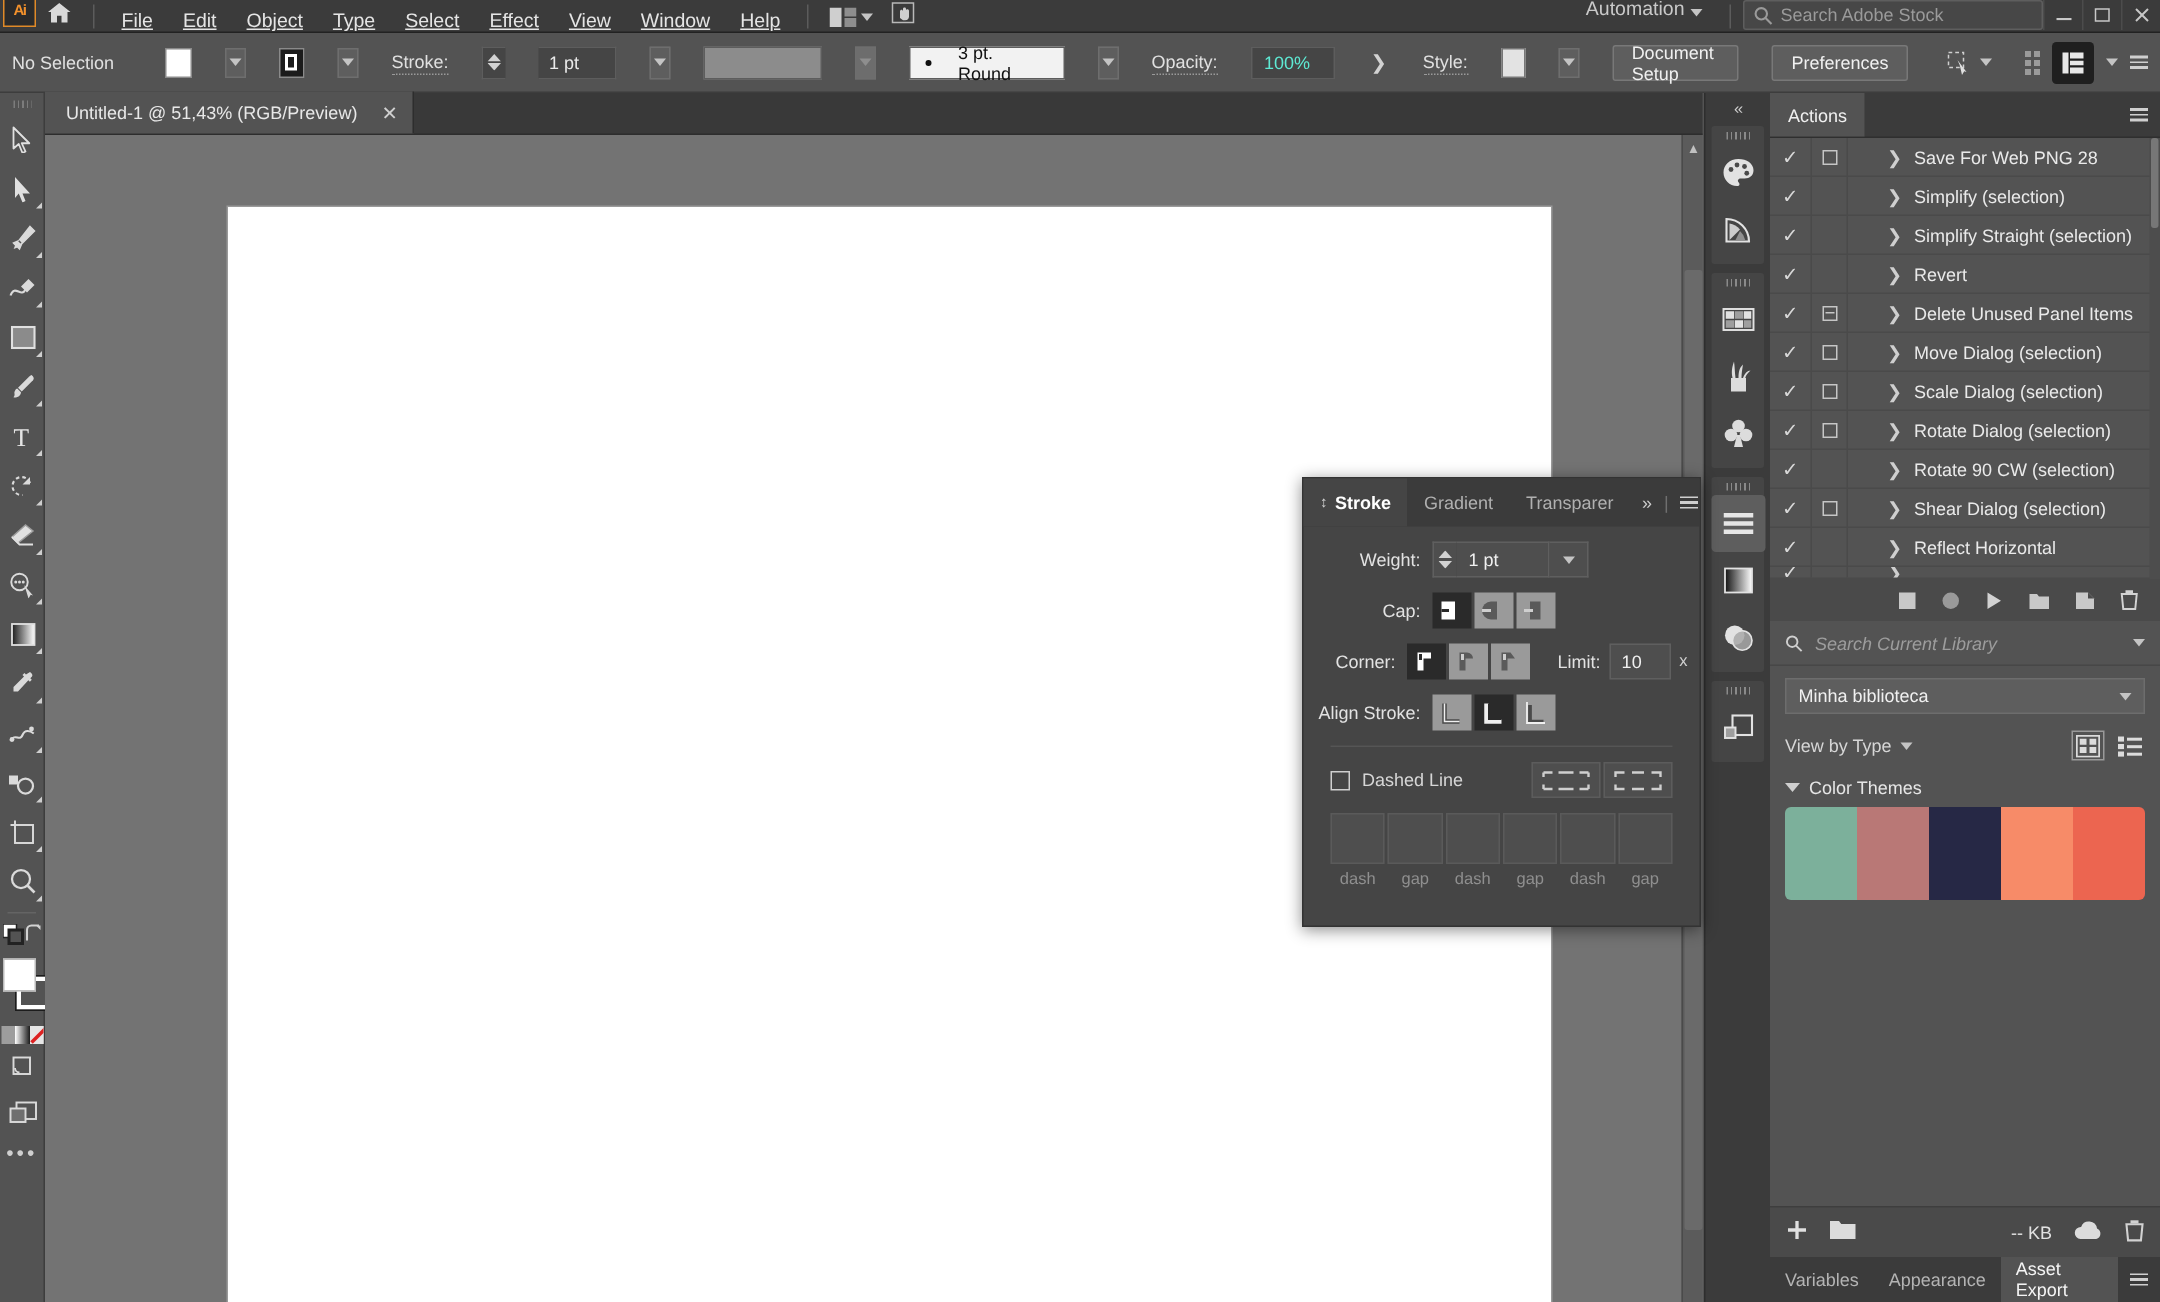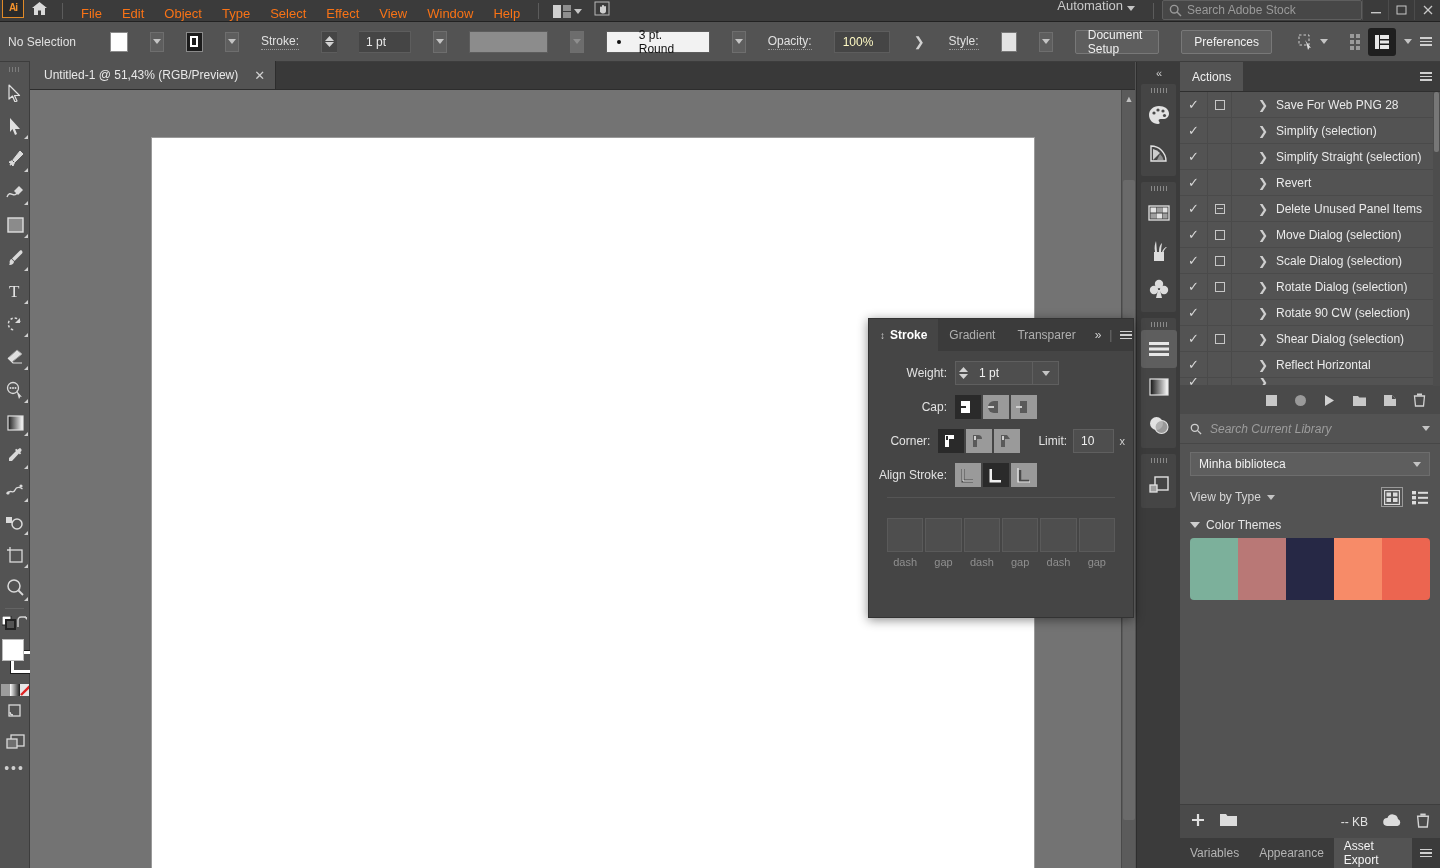--- a/index.html
+++ b/index.html
@@ -22,21 +22,21 @@
   .ai-logo {
     width:22px; height:22px; margin-left:2px; background:#2b2b2b;
     border:1px solid #e08a28; color:#f4922c; font-size:10px; font-weight:bold;
     display:flex; align-items:center; justify-content:center; letter-spacing:-1px;
     position:relative; top:-3px;
   }
   .home-icon { width:30px; height:22px; display:flex; align-items:center; justify-content:center; position:relative; top:-2px;}
   .menu-sep { width:1px; height:16px; background:#5c5c5c; margin:0 8px; position:relative; top:-2px;}
   .menu-item {
     padding:0 10px; height:22px; line-height:30px; font-size:13px;
-    color:#f97316; white-space:nowrap; cursor:default;
+    color:#e5e5e5; white-space:nowrap; cursor:default;text-decoration:underline;
   }
   .mb-right { margin-left:auto; display:flex; align-items:flex-end; height:22px; }
   .arrange-icon { display:flex; align-items:center; gap:3px; padding:0 6px; position:relative; top:-3px;}
   .hand-icon { width:28px; height:22px; display:flex; align-items:center; justify-content:center; position:relative; top:-2px;}
   .mb-label { font-size:13px; color:#c9c9c9; line-height:30px; padding:0 4px; }
   .stock-search {
     width:200px; height:20px; background:#474747; border:1px solid #5e5e5e;
     border-radius:2px; display:flex; align-items:center; gap:5px; padding:0 6px;
     position:relative; top:-1px; color:#9a9a9a; font-size:12px;
   }
@@ -67,21 +67,21 @@
     display:flex; align-items:center; padding:0 7px; font-size:12px; color:#eaeaea; min-width:52px;
   }
   .gradient-field { width:120px; height:22px; background:#8c8c8c; border:1px solid #5d5d5d; }
   .brush-field {
     height:22px; background:#f2f2f2; border:1px solid #5d5d5d; color:#111;
     display:flex; align-items:center; gap:18px; padding:0 10px; font-size:12px; min-width:104px;
   }
   .dot { width:4px; height:4px; border-radius:50%; background:#111; }
   .opacity-field {
     height:22px; background:#454545; border:1px solid #5d5d5d;
-    display:flex; align-items:center; padding:0 8px; font-size:12px; color:#fef9c3; min-width:56px;text-align:center;
+    display:flex; align-items:center; padding:0 8px; font-size:12px; color:#5eead4; min-width:56px;text-align:center;
   }
   .style-sw { width:24px; height:20px; background:#e3e3e3; border:1px solid #777; }
   .cb-btn {
     height:24px; padding:0 12px; background:#5e5e5e; border:1px solid #787878;
     border-radius:2px; font-size:12px; color:#f0f0f0; display:flex; align-items:center;
   }
   .cb-right { margin-left:auto; display:flex; align-items:center; gap:8px; }
   .grid-dots { display:grid; grid-template-columns:repeat(2,4px); gap:2px; }
   .grid-dots span { width:4px; height:4px; background:#9a9a9a; display:block; }
   .ws-btn { width:28px; height:28px; background:#1f1f1f; border-radius:3px;
@@ -1049,20 +1049,36 @@
             <svg width="20" height="18" viewBox="0 0 20 18">
                 <path d="M6 4v11h9" fill="none" stroke="#4a4a4a" stroke-width="2.5"></path>
                 <path d="M4 2v14h12" fill="none" stroke="#f0f0f0" stroke-width="1.2"></path>
               </svg>
           </span>
         </span>
       </div>
 
       <div class="sp-hr"></div>
 
+      <div class="dash-row">
+        <span class="chk"></span>
+        <span>Dashed Line</span>
+        <span class="dash-btns">
+          <span class="dbtn">
+            <svg width="34" height="15" viewBox="0 0 34 15">
+                <path d="M2 2h6M12 2h10M26 2h6M2 13h6M12 13h10M26 13h6M2 2v3M32 2v3M2 13v-3M32 13v-3" stroke="#cfcfcf" stroke-width="1.6" fill="none"></path>
+              </svg>
+          </span>
+          <span class="dbtn">
+            <svg width="34" height="15" viewBox="0 0 34 15">
+                <path d="M2 5V2h6M26 2h6v3M2 10v3h6M26 13h6v-3M13 2h8M13 13h8" stroke="#cfcfcf" stroke-width="1.6" fill="none"></path>
+              </svg>
+          </span>
+        </span>
+      </div>
 
       <div class="dashfields">
         <span class="df">
             <i></i>
             <span>dash</span>
           </span>
         <span class="df">
             <i></i>
             <span>gap</span>
           </span>

